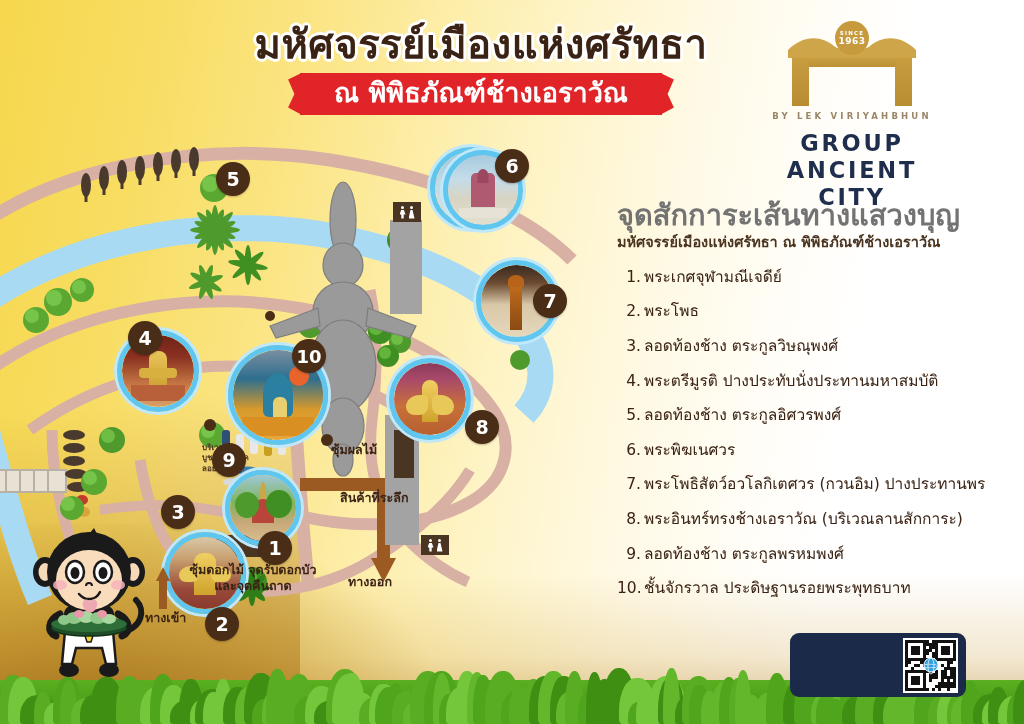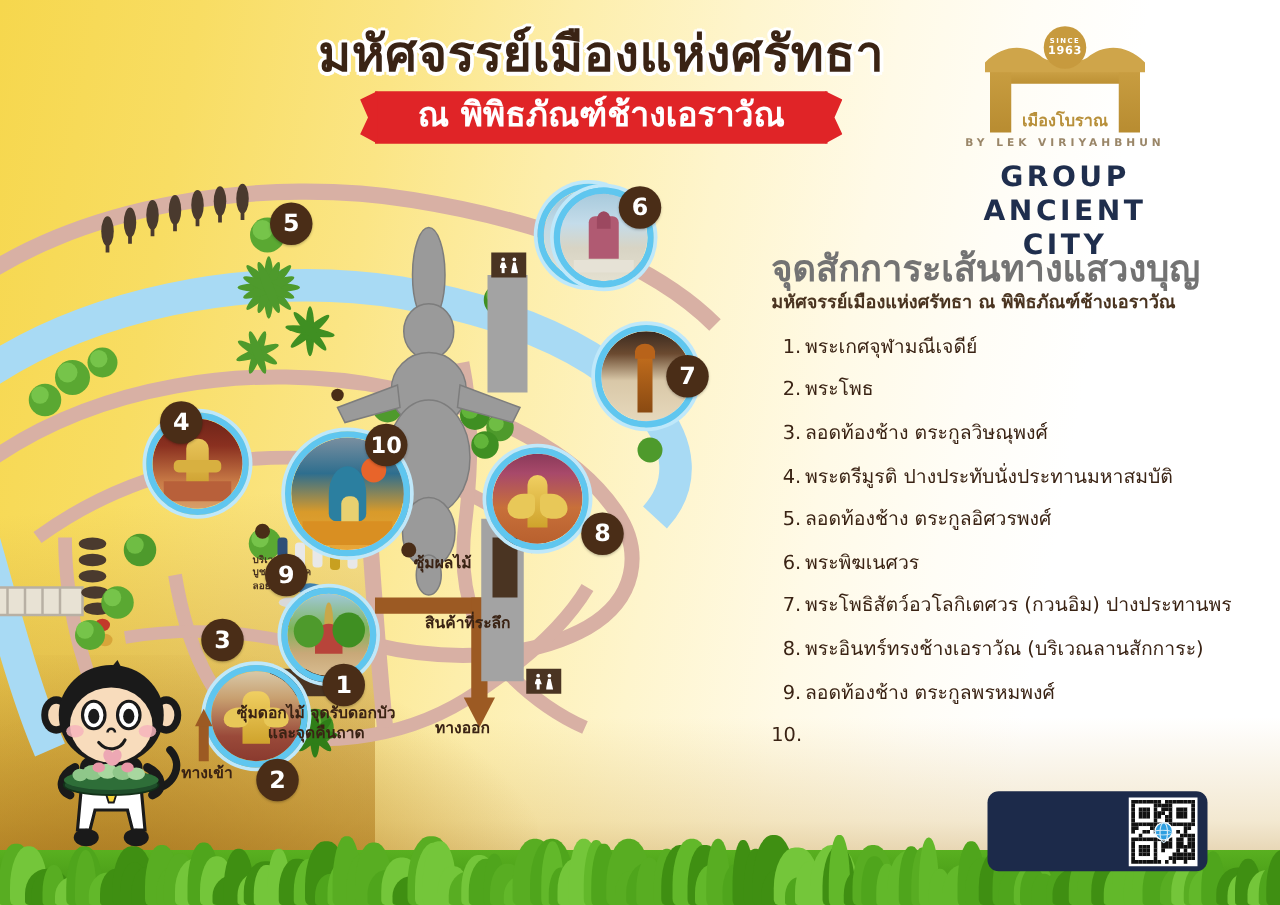--- a/index.html
+++ b/index.html
@@ -703,42 +703,41 @@
         <div class="since-a">SINCE</div>
         <div class="since-b">1963</div>
       </div>
       <svg class="roof" viewBox="0 0 128 24" preserveAspectRatio="none">
         <path d="M0,16 C16,0 34,2 46,12 C52,17 76,17 82,12 C94,2 112,0 128,16 L128,24 L0,24 Z" fill="#cfa54a"></path>
       </svg>
       <div class="lintel"></div>
       <div class="pillarL"></div>
       <div class="pillarR"></div>
     </div>
-    <div class="logo-thai">เมืองโบราณ</div>
     <div class="logo-by">BY LEK VIRIYAHBHUN</div>
     <div class="logo-name">
       <div>GROUP</div>
       <div>ANCIENT CITY</div>
     </div>
   </div>
 
   <div class="panel">
     <div class="panel-h1">จุดสักการะเส้นทางแสวงบุญ</div>
     <div class="panel-h2">มหัศจรรย์เมืองแห่งศรัทธา ณ พิพิธภัณฑ์ช้างเอราวัณ</div>
     <ol id="panel-list">
         <li><span class="num">1.</span><span>พระเกศจุฬามณีเจดีย์</span></li>
         <li><span class="num">2.</span><span>พระโพธ</span></li>
         <li><span class="num">3.</span><span>ลอดท้องช้าง ตระกูลวิษณุพงศ์</span></li>
         <li><span class="num">4.</span><span>พระตรีมูรติ ปางประทับนั่งประทานมหาสมบัติ</span></li>
         <li><span class="num">5.</span><span>ลอดท้องช้าง ตระกูลอิศวรพงศ์</span></li>
         <li><span class="num">6.</span><span>พระพิฆเนศวร</span></li>
         <li><span class="num">7.</span><span>พระโพธิสัตว์อวโลกิเตศวร (กวนอิม) ปางประทานพร</span></li>
         <li><span class="num">8.</span><span>พระอินทร์ทรงช้างเอราวัณ (บริเวณลานสักการะ)</span></li>
         <li><span class="num">9.</span><span>ลอดท้องช้าง ตระกูลพรหมพงศ์</span></li>
-        <li><span class="num">10.</span></li>
+        <li><span class="num">10.</span><span>ชั้นจักรวาล ประดิษฐานรอยพระพุทธบาท</span></li>
       </ol>
   </div>
 
   <div class="qr-card">
     <div class="qr-img">
       <div class="qr-grid" id="qrgrid">
           <i></i>
           <i></i>
           <i></i>
           <i></i>

